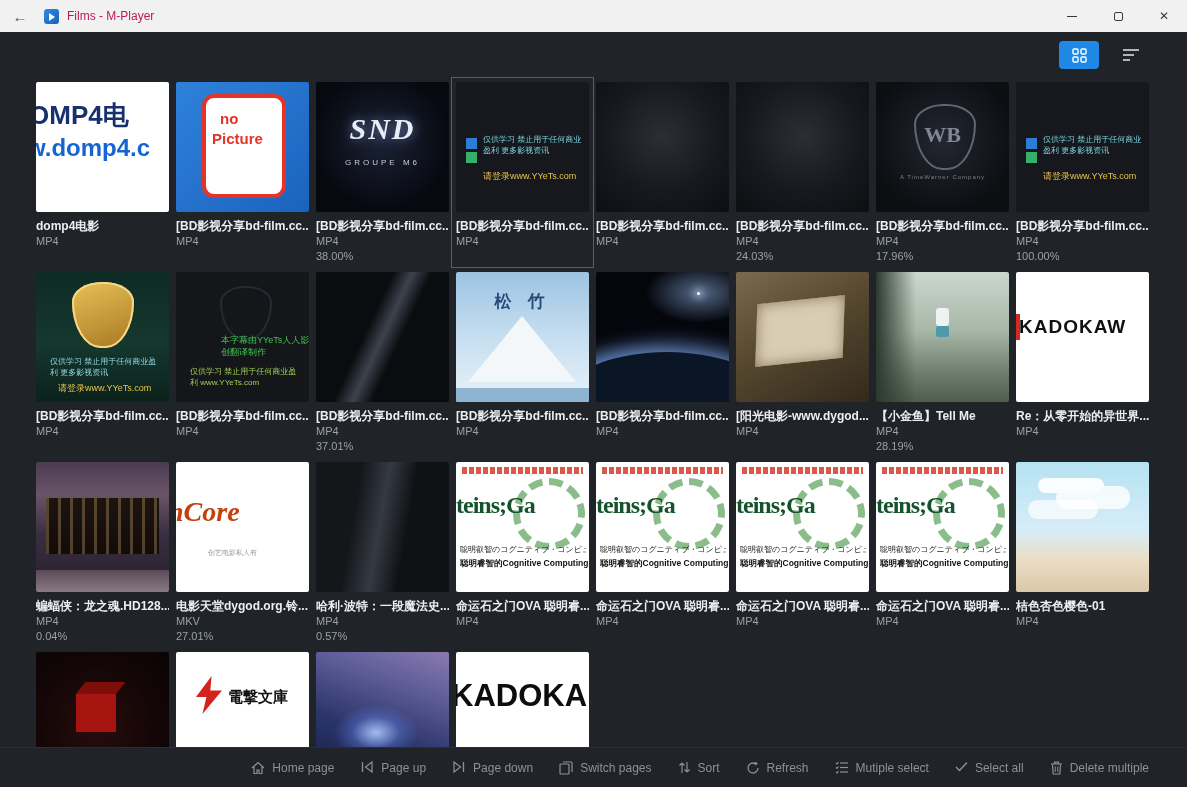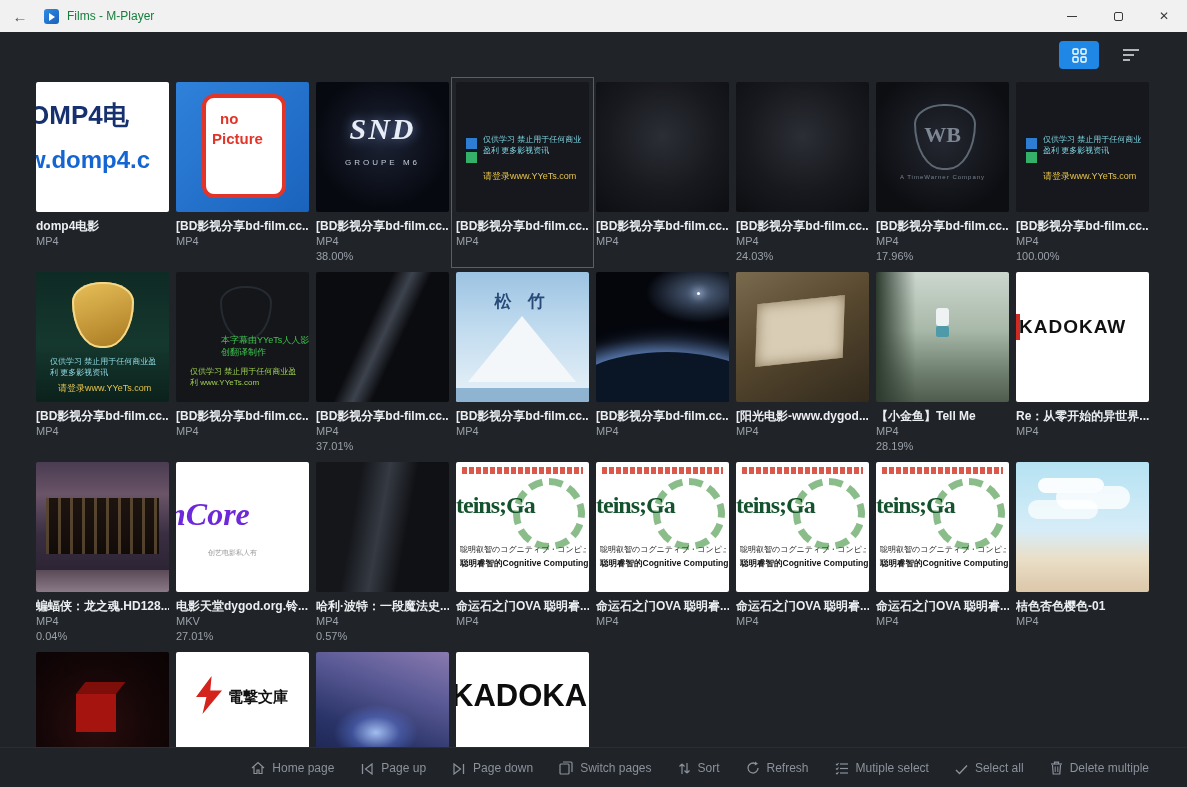--- a/index.html
+++ b/index.html
@@ -7,21 +7,21 @@
     font-family:"Liberation Sans", sans-serif; }
 
   
   .titlebar { height:32px; background:#f1f1f1; display:flex; align-items:center; position:relative; z-index:30; }
   .back-btn { width:40px; height:32px; display:flex; align-items:center; justify-content:center;
     color:#555; font-size:15px; cursor:pointer; }
   .app-icon { width:15px; height:15px; border-radius:3px; margin:0 8px 0 4px;
     background:linear-gradient(135deg,#2d8ce8,#1b5fb8); position:relative; }
   .app-icon::before { content:""; position:absolute; left:5px; top:4px;
     border-left:6px solid #fff; border-top:4px solid transparent; border-bottom:4px solid transparent; }
-  .win-title { font-size:12px; color:#15803d; }
+  .win-title { font-size:12px; color:#be185d; }
   .win-controls { margin-left:auto; display:flex; height:32px; }
   .win-btn { width:46px; height:32px; display:flex; align-items:center; justify-content:center;
     color:#3a3a3a; font-size:12px; cursor:pointer; }
   .min-glyph { display:inline-block; width:10px; border-top:1px solid #3a3a3a; }
   .max-glyph { display:inline-block; width:9px; height:9px; border:1px solid #3a3a3a; border-radius:2px; }
 
   
   .view-toolbar { display:flex; justify-content:flex-end; align-items:center;
     gap:18px; padding:8px 42px 0 0; height:38px; }
   .grid-view-btn { width:40px; height:28px; background:#1f87e6; border-radius:4px;
@@ -36,21 +36,21 @@
     border:1px solid #595f68; pointer-events:none; }
   .thumb { width:133px; height:130px; border-radius:2px; position:relative; overflow:hidden; }
   .thumb span { position:absolute; white-space:pre-wrap; }
   .vtitle { margin-top:6px; font-size:12px; font-weight:bold; color:#eceff2; line-height:16px;
     white-space:nowrap; overflow:hidden; }
   .vmeta { font-size:11px; color:#9aa1a9; line-height:15px; white-space:nowrap; overflow:hidden; }
 
   
   .t-domp { background:#fff; }
   .t-domp .ta { top:16px; left:-7px; font-size:26px; font-weight:800; color:#17306e; white-space:nowrap; }
-  .t-domp .tb { top:64px; left:-9px; font-size:24px; font-weight:800; color:#1464d2; white-space:nowrap; }
+  .t-domp .tb { top:52px; left:-9px; font-size:24px; font-weight:800; color:#1464d2; white-space:nowrap; }
 
   .t-nopic { background:linear-gradient(135deg,#2f81da 0%,#1a63bd 100%);text-align:center; }
   .t-nopic::before { content:""; position:absolute; left:26px; top:12px; width:76px; height:96px;
     background:#fff; border:4px solid #e23428; border-radius:12px; }
   .t-nopic .ta { left:44px; top:28px; color:#e23428; font-size:15px; font-weight:bold; }
   .t-nopic .tb { left:36px; top:48px; color:#e23428; font-size:15px; font-weight:bold; }
 
   .t-snd { background:radial-gradient(circle at 50% 45%, #1c2234 0%, #070910 70%);padding-left:31px; }
   .t-snd .ta { left:0; right:0; top:30px; text-align:center; color:#e9edf5; font-size:30px;
     font-style:italic; font-weight:bold; font-family:"Liberation Serif", serif; letter-spacing:2px;
@@ -118,21 +118,21 @@
   .t-kado .ta { left:3px; top:44px; color:#111; font-size:19px; font-weight:800; letter-spacing:1px; white-space:nowrap; }
 
   .t-mansion { background:linear-gradient(180deg,#4a3c52 0%,#6a5468 25%,#3a2f42 55%,#241d2b 100%); }
   .t-mansion::before { content:""; position:absolute; left:10px; right:10px; top:36px; height:56px;
     background:repeating-linear-gradient(90deg, rgba(225,185,125,.30) 0 3px, rgba(0,0,0,0) 3px 12px),
     linear-gradient(#1d1410,#120c08); }
   .t-mansion::after { content:""; position:absolute; left:0; right:0; bottom:0; height:22px;
     background:linear-gradient(#5a4a58,#8a7a88); }
 
   .t-ncore { background:#fff; }
-  .t-ncore .ta { left:-8px; top:34px; color:#6d28d9; font-size:32px; font-style:italic; font-weight:bold;
+  .t-ncore .ta { left:-8px; top:34px; color:#c2410c; font-size:28px; font-style:italic; font-weight:bold;
     font-family:"Liberation Serif", serif; white-space:nowrap; }
   .t-ncore .tb { left:32px; top:86px; color:#999; font-size:7px; }
 
   .t-hp { background:linear-gradient(100deg,#14161a 30%,#353a43 48%,#101114 66%); }
 
   .t-sg { background:#fff; }
   .t-sg::before { content:""; position:absolute; left:6px; top:5px; right:6px; height:7px;
     background:repeating-linear-gradient(90deg,#d43a2a 0 5px, rgba(0,0,0,0) 5px 7px); opacity:.85; }
   .t-sg::after { content:""; position:absolute; right:4px; top:16px; width:58px; height:58px;
     border:7px dashed #8bbd8b; border-radius:50%; }
@@ -160,21 +160,21 @@
     radial-gradient(60px 40px at 45% 62%, rgba(175,205,255,.9), rgba(95,125,225,.4) 40%, rgba(0,0,0,0) 70%),
     linear-gradient(200deg,#8a7ab0 0%,#5a5a96 30%,#2a3468 62%,#141c44 100%); }
 
   .t-kado2 { background:#fff; }
   .t-kado2 .ta { left:-5px; top:26px; color:#0d0d0d; font-size:31px; font-weight:800; white-space:nowrap; }
 
   
   .bottombar { position:fixed; left:0; right:0; bottom:0; height:40px; background:#202328;
     border-top:1px solid #2a2e34; display:flex; align-items:center; justify-content:flex-end;
     gap:26px; padding-right:38px; z-index:20; }
-  .bb-btn { display:flex; align-items:flex-end; gap:7px; color:#8b929b; font-size:12px; cursor:pointer; }
+  .bb-btn { display:flex; align-items:flex-start; gap:7px; color:#8b929b; font-size:12px; cursor:pointer; }
   .bb-btn svg { display:block; }
 </style>
 </head>
 <body>
 
 <div class="titlebar">
   <div class="back-btn">
     <span>←</span>
   </div>
   <span class="app-icon"></span>

